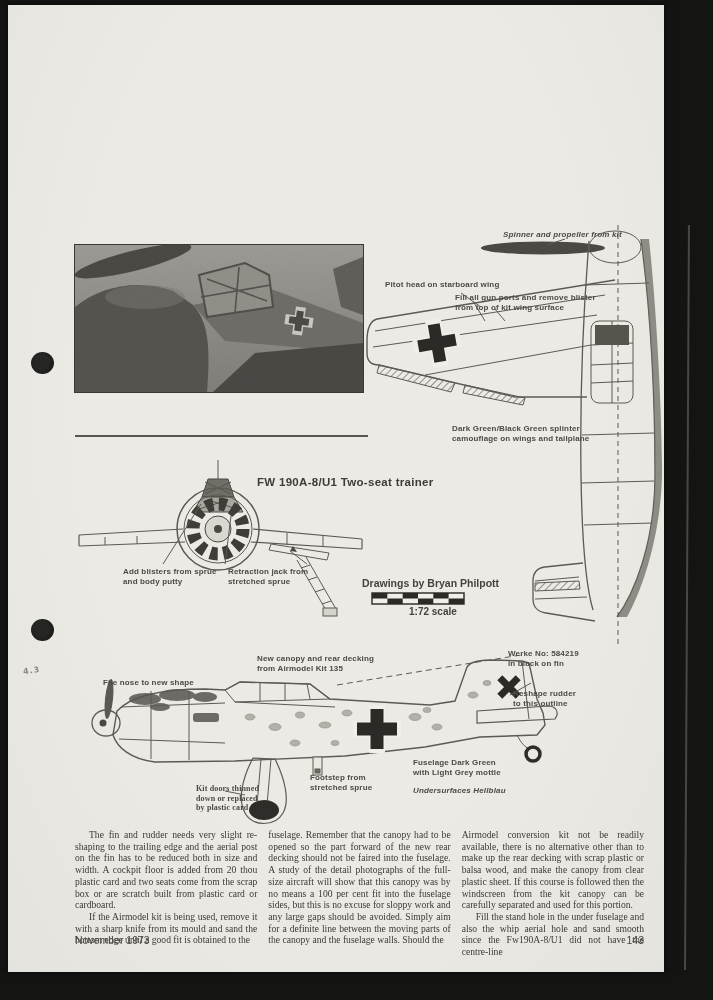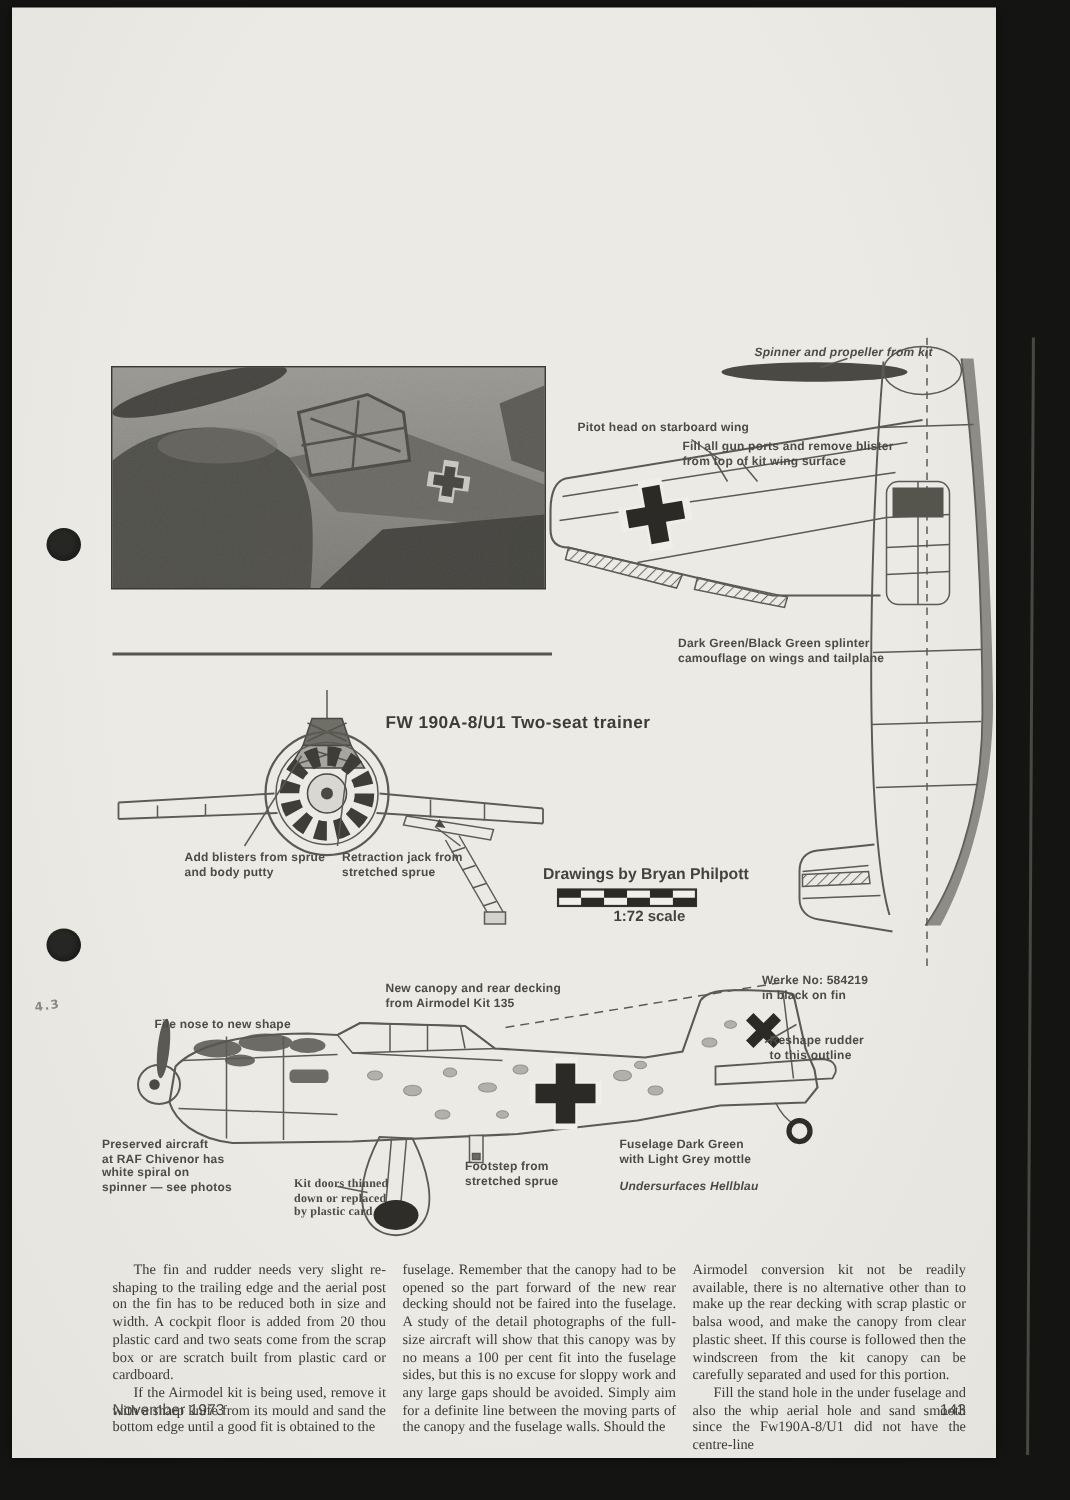--- a/index.html
+++ b/index.html
@@ -52,21 +52,21 @@
     font:700 10.5px "Liberation Sans",sans-serif;color:#44433e;
   }
   .scale-bar{position:absolute;left:363px;top:587px;}
   .scale-text{
     position:absolute;left:401px;top:601px;
     font:700 10px "Liberation Sans",sans-serif;color:#44433e;text-align:right;
   }
   .drawing{position:absolute;}
   .article{
     position:absolute;left:67px;top:824px;width:569px;
-    display:flex;gap:11px;margin-top:12px;
+    display:flex;gap:11px;
   }
   .article .col{
     flex:1 1 0;
     font:9.6px/11.7px "Liberation Serif",serif;color:#3b3a35;
     text-align:justify;
   }
   .article p{margin:0;}
   .article p.indent{text-indent:14px;}
   .footer{
     position:absolute;left:67px;top:929px;width:569px;
@@ -291,24 +291,20 @@
     <line x1="425" y1="40" x2="446" y2="28" class="ln thin"></line>
     <line x1="140" y1="136" x2="160" y2="140" class="ln thin"></line>
   </svg>
   <div class="lbl" style="left:249px;top:649px;">New canopy and rear decking
 from Airmodel Kit 135</div>
   <div class="lbl" style="left:500px;top:644px;">Werke No: 584219
 in black on fin</div>
   <div class="lbl" style="left:95px;top:673px;">File nose to new shape</div>
   <div class="lbl" style="left:505px;top:684px;">Reshape rudder
 to this outline</div>
-  <div class="lbl" style="left:60px;top:753px;">Preserved aircraft
-at RAF Chivenor has
-white spiral on
-spinner — see photos</div>
   <div class="lbl" style="left:188px;top:779px;font-family:Liberation Serif, serif;">Kit doors thinned
 down or replaced
 by plastic card</div>
   <div class="lbl" style="left:302px;top:768px;">Footstep from
 stretched sprue</div>
   <div class="lbl" style="left:405px;top:753px;">Fuselage Dark Green
 with Light Grey mottle</div>
   <div class="lbl" style="left:405px;top:781px;font-style:italic;">Undersurfaces Hellblau</div>
 
   <div class="article">

